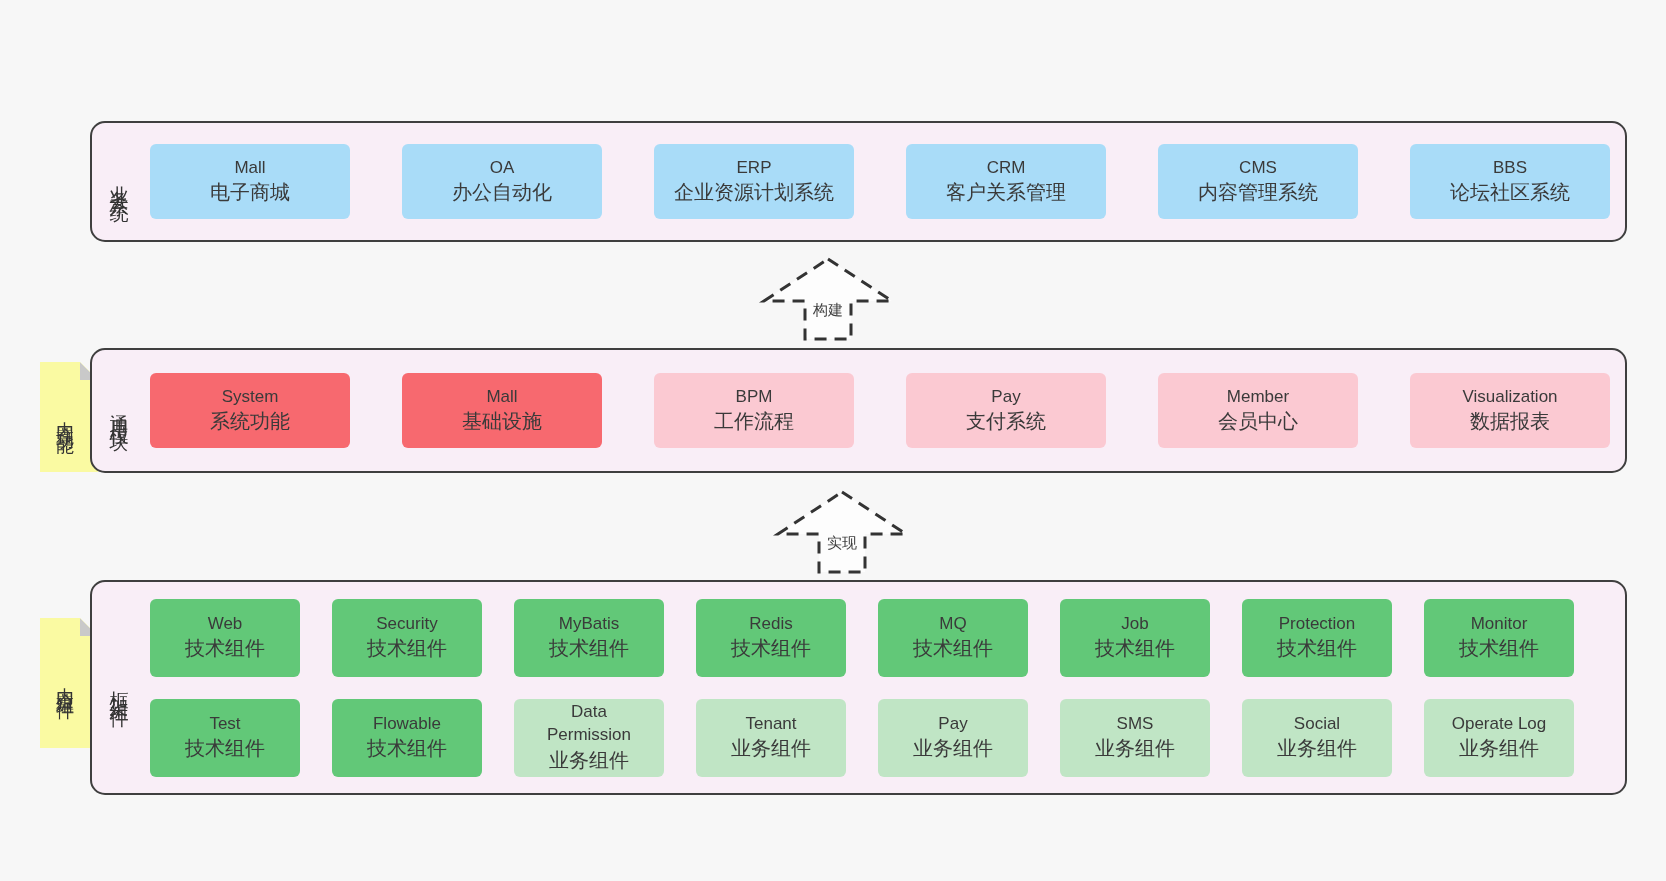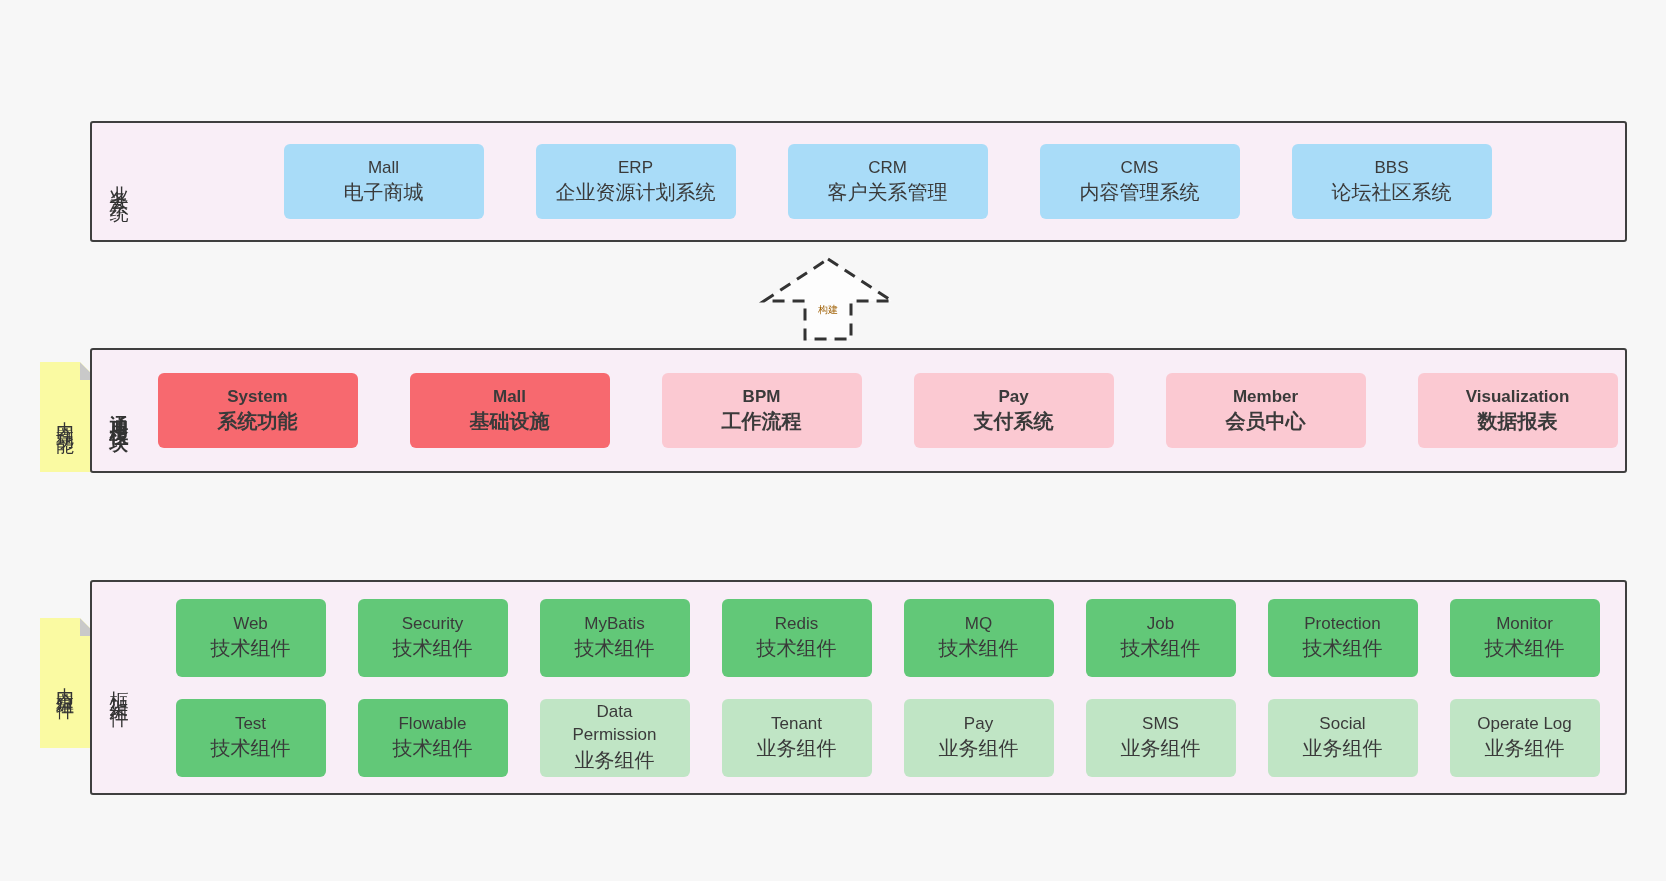--- a/index.html
+++ b/index.html
@@ -27,28 +27,27 @@
   .sticky-text{
     writing-mode:vertical-rl;text-orientation:upright;
     font-size:18px;letter-spacing:5px;color:#333;
     margin-right:8px;
   }
 
   
   .sec{
     position:absolute;left:90px;width:1537px;
     background:var(--c-container-bg,#f9eef7);
-    border:2px solid #3f3f3f;border-radius:3px;
+    border:2px solid #3f3f3f;border-radius:15px;
     box-sizing:border-box;
     display:flex;align-items:center;
     z-index:2;
-    justify-content:center;
   }
   .sec-top{top:121px;height:121px;}
-  .sec-mid{top:348px;height:125px;font-weight:bold;}
+  .sec-mid{top:348px;height:125px;}
   .sec-bottom{top:580px;height:215px;}
   .vlabel{
     position:absolute;left:14px;top:50%;transform:translateY(-50%);
     writing-mode:vertical-rl;text-orientation:upright;
     font-size:19px;letter-spacing:6px;color:#333;
   }
   .rows{margin-left:58px;display:flex;flex-direction:column;gap:22px;}
   .box-row{display:flex;gap:52px;}
   .sec-bottom .box-row{gap:32px;}
 
@@ -68,21 +67,21 @@
   .v-green{background:var(--c-green,#62c878);}
   .v-green-light{background:var(--c-green-light,#c0e5c5);}
 
   
   .arrow{position:absolute;width:140px;height:88px;z-index:0;}
   .arrow-1{left:758px;top:254px;}
   .arrow-2{left:772px;top:487px;}
   .arrow svg{position:absolute;inset:0;}
   .arrow-label{
     position:absolute;left:50%;top:56px;transform:translate(-50%,-50%);
-    font-size:10px;color:#a16207;background:#fdfdfd;padding:0 2px;
+    font-size:15px;color:#404040;background:#fdfdfd;padding:0 2px;
   }
 </style>
 </head>
 <body style="--c-blue: #a9dcf8; --c-red: #f7696f; --c-pink: #fbc9d2; --c-green: #62c878; --c-green-light: #c0e5c5; --c-container-bg: #f9eef7; --c-sticky: #fafaa2; --c-sticky-fold: #c9c9c9;">
 
 <div class="page">
 
   <div class="sticky sticky-mid">
     <svg class="fold" width="18" height="18" viewBox="0 0 18 18">
       <polygon points="0,0 18,18 0,18" fill="#c9c9c9"></polygon>
@@ -97,30 +96,40 @@
     <span class="sticky-text">内置组件</span>
   </div>
 
   <div class="arrow arrow-1">
     <svg width="140" height="88" viewBox="0 0 140 88">
       <polygon points="70,5 134,47 93,47 93,85 47,85 47,47 6,47" fill="#fdfdfd" stroke="#333" stroke-width="3" stroke-dasharray="12 8" stroke-linejoin="miter"></polygon>
     </svg>
     <span class="arrow-label">构建</span>
   </div>
 
+  <div class="arrow arrow-2">
+    <svg width="140" height="88" viewBox="0 0 140 88">
+      <polygon points="70,5 134,47 93,47 93,85 47,85 47,47 6,47" fill="#fdfdfd" stroke="#333" stroke-width="3" stroke-dasharray="12 8" stroke-linejoin="miter"></polygon>
+    </svg>
+    <span class="arrow-label">实现</span>
+  </div>
 
   <section class="sec sec-top">
     <span class="vlabel">业务系统</span>
     <div class="rows" id="rows-0">
         <div class="box-row">
           <div class="box v-blue">
             <div class="box-en">Mall</div>
             <div class="box-zh">电子商城</div>
           </div>
           <div class="box v-blue">
+            <div class="box-en">OA</div>
+            <div class="box-zh">办公自动化</div>
+          </div>
+          <div class="box v-blue">
             <div class="box-en">ERP</div>
             <div class="box-zh">企业资源计划系统</div>
           </div>
           <div class="box v-blue">
             <div class="box-en">CRM</div>
             <div class="box-zh">客户关系管理</div>
           </div>
           <div class="box v-blue">
             <div class="box-en">CMS</div>
             <div class="box-zh">内容管理系统</div>

